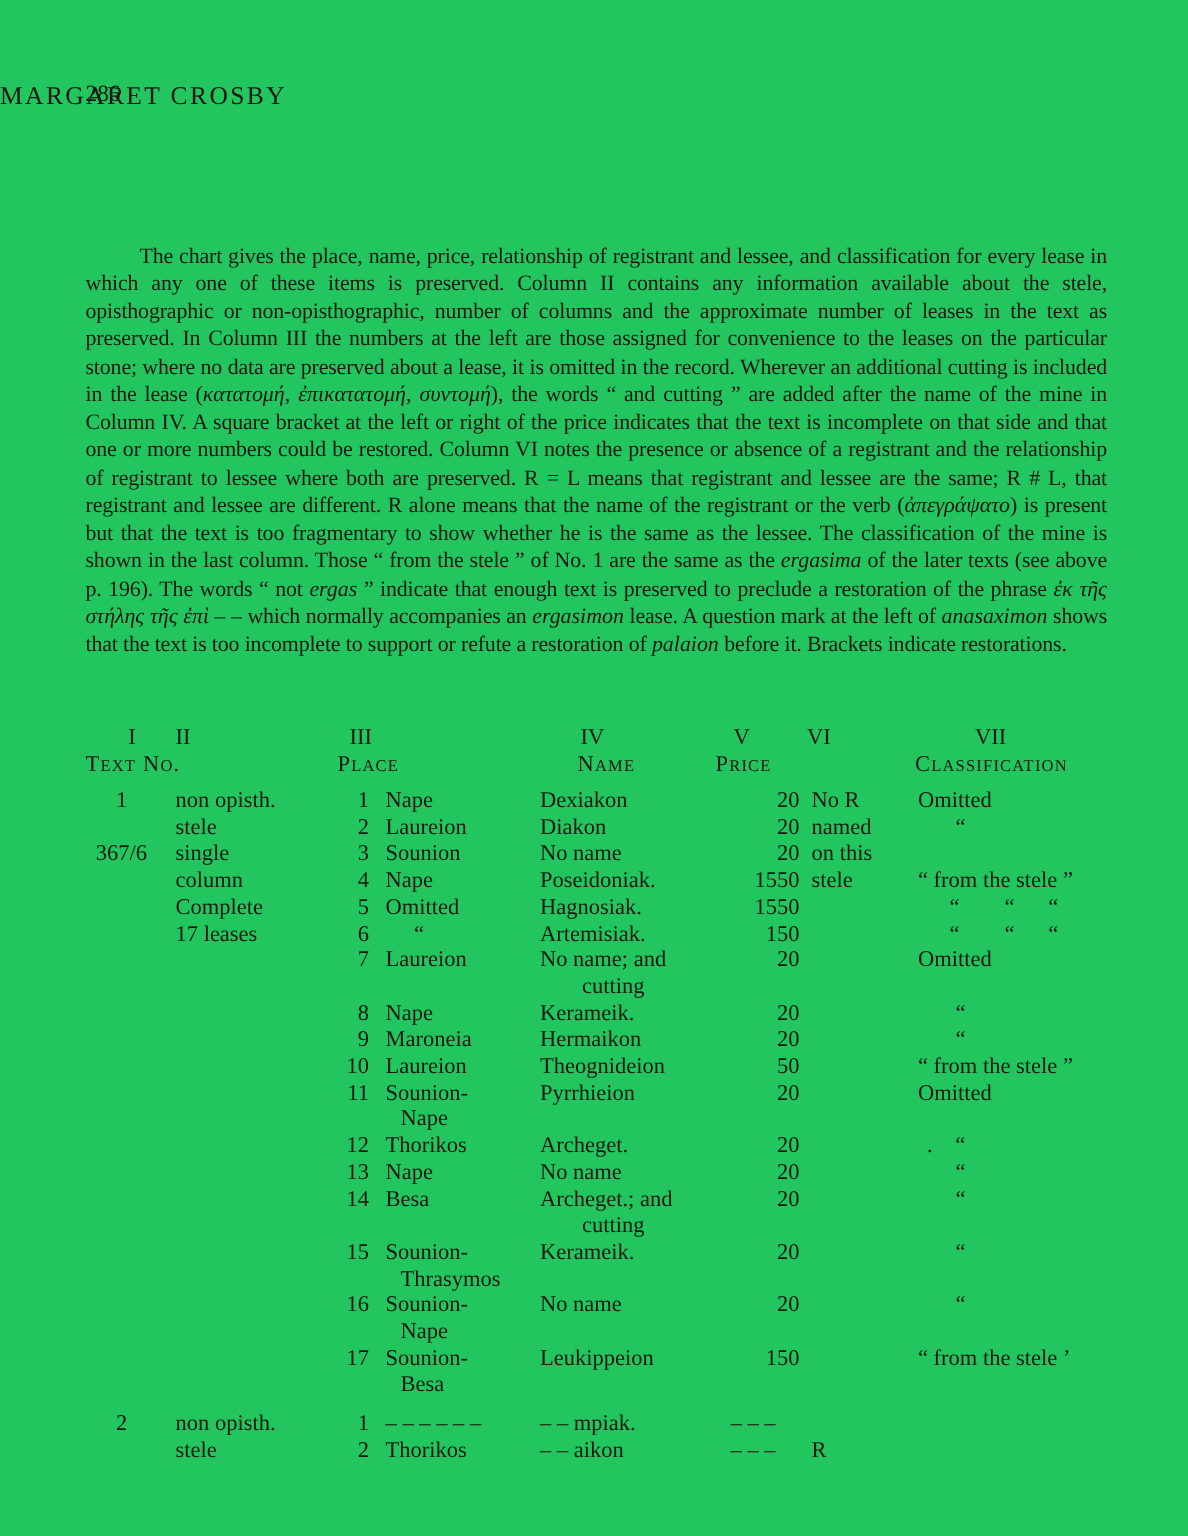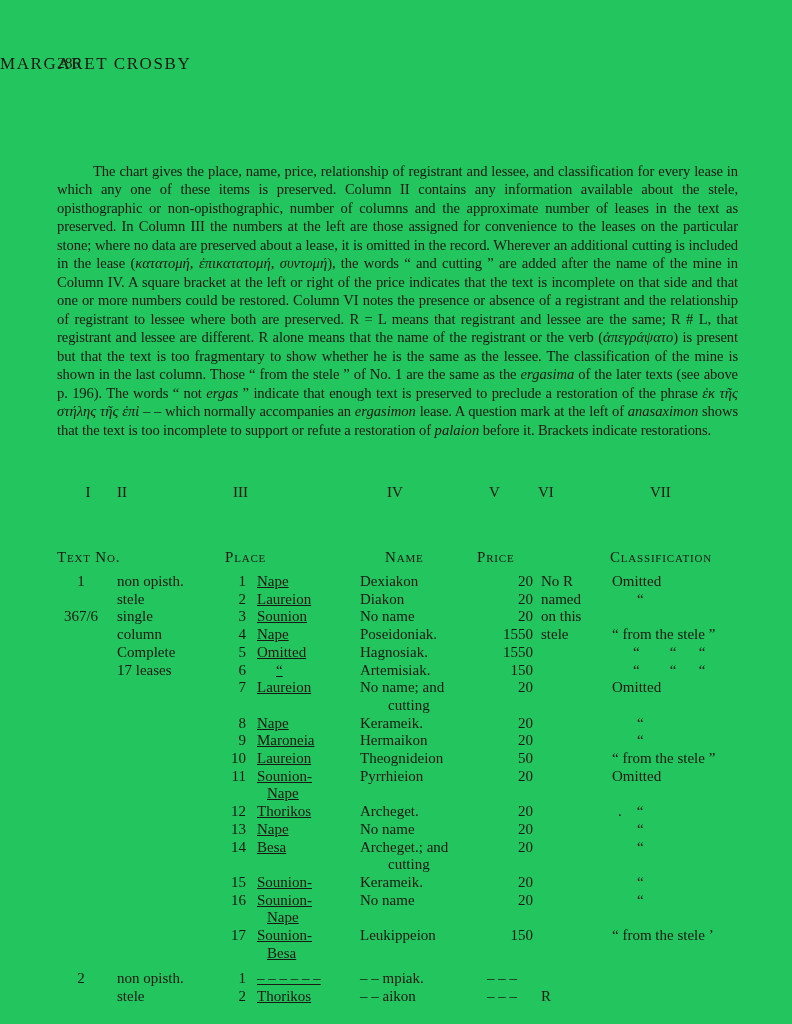--- a/index.html
+++ b/index.html
@@ -23,21 +23,21 @@
   .intro { position:absolute; top:147px; left:57px; width:681px;
            font-size:14.6px; line-height:18.5px; letter-spacing:-0.1px;
            text-align:justify; text-indent:36px; }
   .intro i { letter-spacing:0; }
   
   .chart-table { position:absolute; top:483px; left:0; width:792px; font-size:15px; }
   .trow { display:grid;
           grid-template-columns:48px 117px 24px 109px 140px 38px 72px 144px;
           padding-left:57px; line-height:17.7px; }
   .trow.thead { line-height:18px; }
-  .trow.thcaps { margin-bottom:7px;margin-top:47px; }
+  .trow.thcaps { margin-bottom:7px; }
   .trow.gap { margin-top:8px; }
   .thead span, .thcaps span { display:block; }
   
   .h-i   { grid-column:1; text-align:center; position:relative; left:7px; }
   .h-ii  { grid-column:2; padding-left:12px; }
   .h-iii { grid-column:3 / span 2; padding-left:11px; }
   .h-iv  { grid-column:5; padding-left:32px; }
   .h-v   { grid-column:6; margin-left:-6px; }
   .h-vi  { grid-column:7; padding-left:5px; }
   .h-vii { grid-column:8; padding-left:45px; }
@@ -45,21 +45,21 @@
   .thcaps span { font-variant:small-caps; letter-spacing:0.8px; }
   .hc-text  { grid-column:1 / span 2; }
   .hc-place { grid-column:3 / span 2; padding-left:3px; }
   .hc-name  { grid-column:5; padding-left:30px; }
   .hc-price { grid-column:6; margin-left:-18px; white-space:nowrap; }
   .hc-class { grid-column:8; padding-left:5px; white-space:nowrap; }
   
   .ci   { grid-column:1; text-align:center; }
   .cii  { grid-column:2; padding-left:12px; white-space:nowrap; }
   .cn   { grid-column:3; text-align:right; }
-  .cp   { grid-column:4; padding-left:11px; white-space:nowrap;text-decoration:underline; }
+  .cp   { grid-column:4; padding-left:11px; white-space:nowrap; }
   .cnm  { grid-column:5; padding-left:5px; white-space:nowrap; }
   .cpr  { grid-column:6; text-align:right; white-space:nowrap; }
   .cvi  { grid-column:7; padding-left:8px; white-space:nowrap; }
   .cvii { grid-column:8; padding-left:7px; white-space:nowrap; }
   .cp.cont    { padding-left:21px; }
   .cp.pditto  { padding-left:30px; }
   .cnm.cont2  { padding-left:33px; }
   .cpr.dashp  { text-align:left; margin-left:-8px; }
   .cvii.ditto    { padding-left:32px; }
   .cvii.ditto3   { padding-left:28px; }
@@ -216,20 +216,23 @@
           <span class="cnm cont2">cutting</span>
         </div>
         <div class="trow">
           <span class="cn">15</span>
           <span class="cp">Sounion-</span>
           <span class="cnm">Kerameik.</span>
           <span class="cpr">20</span>
           <span class="cvii ditto">“</span>
         </div>
         <div class="trow">
+          <span class="cp cont">Thrasymos</span>
+        </div>
+        <div class="trow">
           <span class="cn">16</span>
           <span class="cp">Sounion-</span>
           <span class="cnm">No name</span>
           <span class="cpr">20</span>
           <span class="cvii ditto">“</span>
         </div>
         <div class="trow">
           <span class="cp cont">Nape</span>
         </div>
         <div class="trow">

